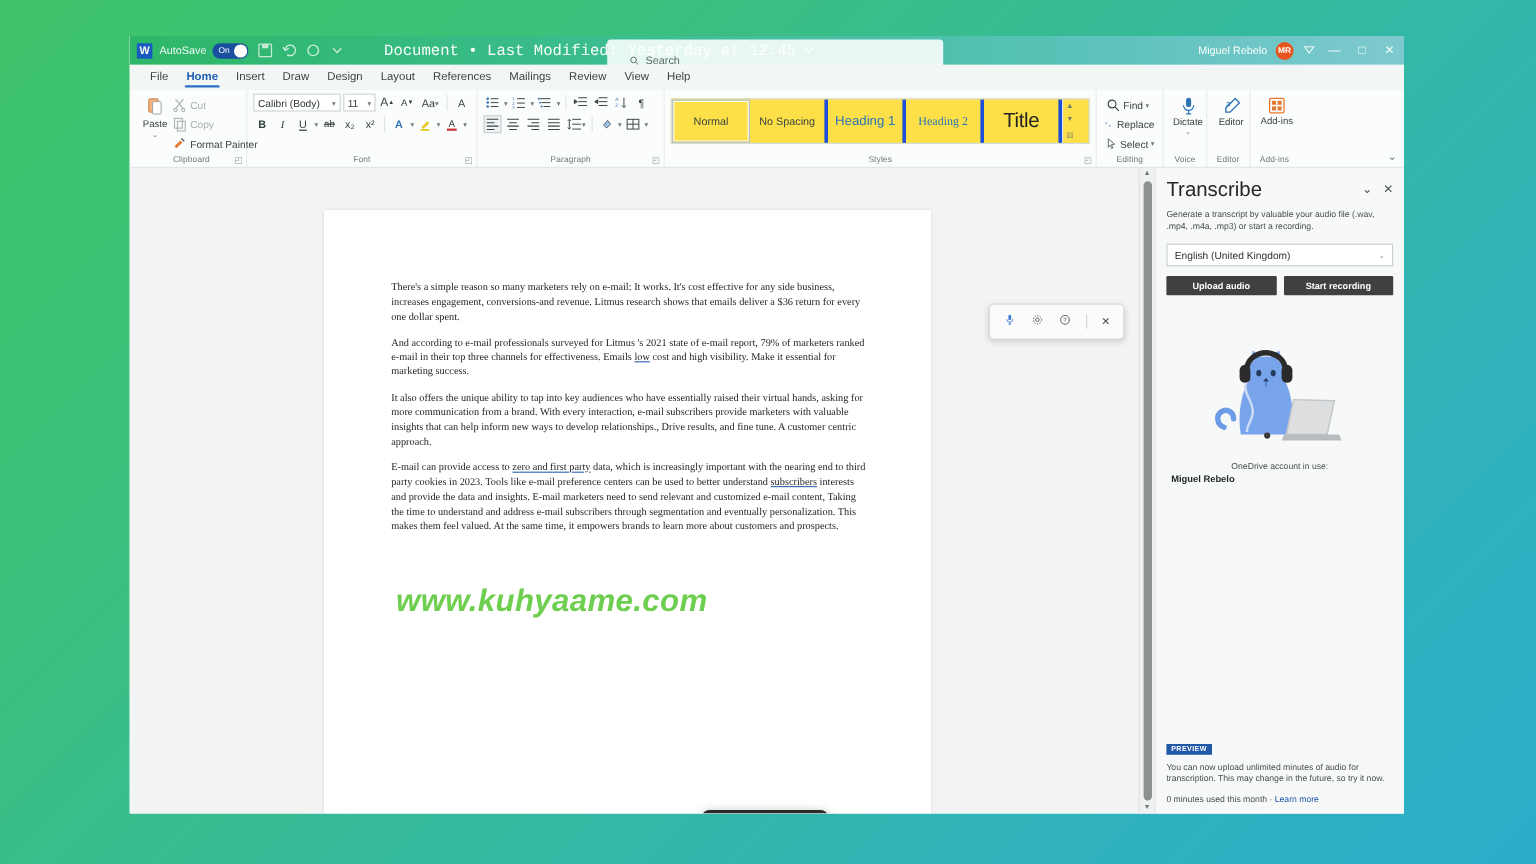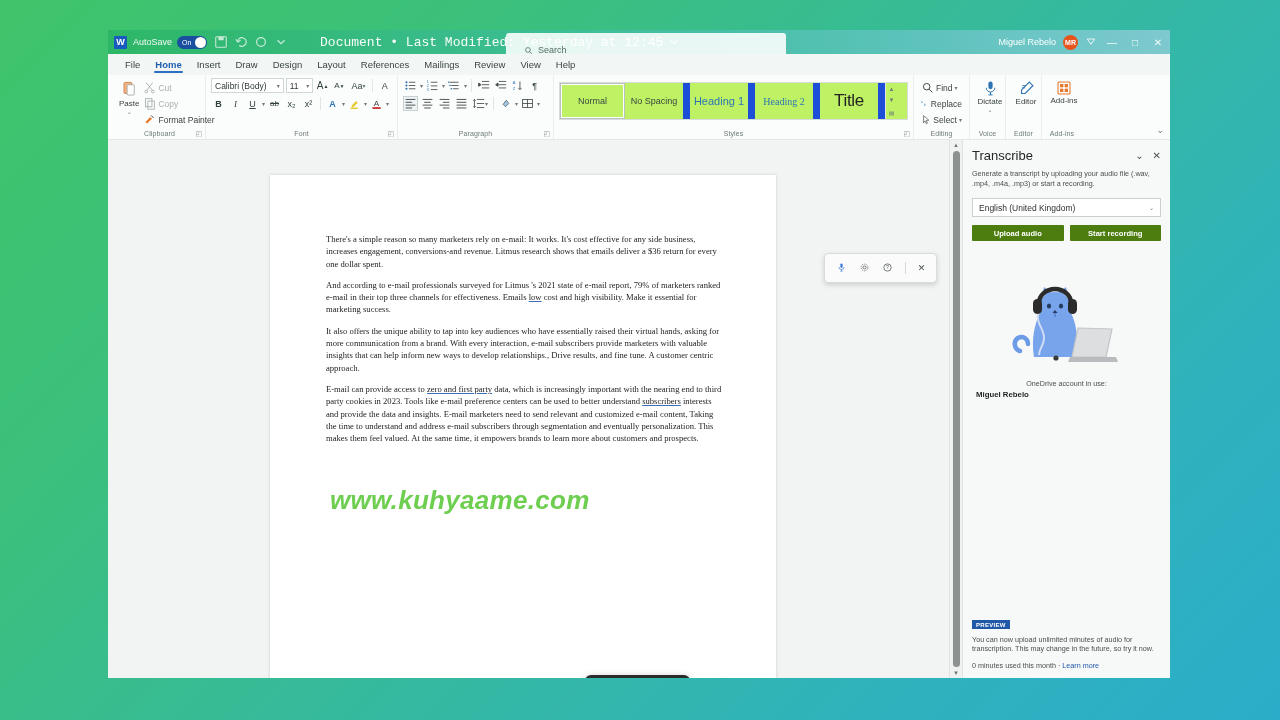--- a/index.html
+++ b/index.html
@@ -122,25 +122,25 @@
   }
   .sizebox { width: 28px; }
   .fmtbtn {
     width: 15px; height: 15px; display: flex; align-items: center; justify-content: center;
     font-size: 9px; color: #31403c;
   }
   .sep { width: 1px; height: 13px; background: #e0e6e4; margin: 0 2px; }
 
   
   .styles-gallery {
-    display: flex; align-items: stretch; border: 1px solid #d5dcda; height: 38px; background: #bef264;
+    display: flex; align-items: stretch; border: 1px solid #d5dcda; height: 38px; background: #fde047;
   }
   .style-tile {
     width: 65px; display: flex; align-items: center; justify-content: center;
-    font-size: 9px; color: #3b4541; border-right: 7px solid #1d4ed8;
+    font-size: 9px; color: #3b4541; border-right: 3px solid #1d4ed8;
   }
   .style-tile.sel { border: 1px solid #b9c3c0; box-shadow: inset 0 0 0 1px #fff; }
   .style-tile.h1 { color: #2e74b5; font-size: 11px; }
   .style-tile.h2 { color: #2e74b5; font-size: 10px; font-family: Liberation Serif, serif; }
   .style-tile.title { color: #232323; font-size: 17px; letter-spacing: -.3px; }
   .gallery-scroll {
     width: 12px; display: flex; flex-direction: column; justify-content: space-around;
     align-items: center; border-left: 1px solid #e2e7e5; font-size: 6px; color: #6d7a76;
   }
 
@@ -199,31 +199,31 @@
     height: 19px; position: relative; display: flex; align-items: center; justify-content: center;
     border-bottom: 1px solid #3a3a3a;
   }
 
   
   .pane {
     width: 208px; background: #f7f8f8; border-left: 1px solid #e0e3e2;
     padding: 8px 9px 0; position: relative; flex: none;
   }
   .pane-head { display: flex; align-items: center; justify-content: space-between; }
-  .pane-title { font-size: 13px; color: #262626; }
+  .pane-title { font-size: 17px; color: #262626; }
   .pane-head-ctrls { display: flex; gap: 9px; color: #4b5250; font-size: 10px; }
   .pane-desc { font-size: 7.2px; color: #494f4e; line-height: 9.6px; margin-top: 6px; }
   .lang-select {
     margin-top: 10px; height: 19px; background: #fff; border: 1px solid #c9d0ce;
     display: flex; align-items: center; justify-content: space-between;
     padding: 0 6px; font-size: 8.5px; color: #2b3230;
   }
   .pane-btn-row { display: flex; gap: 6px; margin-top: 8px; }
   .pbtn {
-    flex: 1; height: 16px; background: #4d7c0f; color: #fff;
+    flex: 1; height: 16px; background: #404040; color: #fff;
     font-size: 7.6px; font-weight: bold; display: flex;
     align-items: center; justify-content: center; border-radius: 1px;
   }
   .illus { margin-top: 38px; display: flex; justify-content: center; }
   .onedrive-note { margin-top: 8px; text-align: center; font-size: 7.2px; color: #494f4e; }
   .onedrive-user { font-size: 7.8px; color: #1e2422; font-weight: bold; margin-top: 2px; text-align: left; padding-left: 4px; }
   .pane-footer { position: absolute; left: 9px; right: 9px; bottom: 8px; }
   .badge {
     display: inline-block; background: #2158a8; color: #fff; font-size: 6px;
     font-weight: bold; padding: 1.5px 4px; letter-spacing: .3px;
@@ -634,21 +634,21 @@
     </div>
 
     <div class="pane">
       <div class="pane-head">
         <span class="pane-title">Transcribe</span>
         <span class="pane-head-ctrls">
           <span>⌄</span>
           <span>✕</span>
         </span>
       </div>
-      <div class="pane-desc">Generate a transcript by uploading your audio file (.wav, .mp4, .m4a, .mp3) or start a recording.</div>
+      <div class="pane-desc">Generate a transcript by valuable your audio file (.wav, .mp4, .m4a, .mp3) or start a recording.</div>
 
       <div class="lang-select">
         <span>English (United Kingdom)</span>
         <span class="caret">⌄</span>
       </div>
 
       <div class="pane-btn-row">
         <div class="pbtn">Upload audio</div>
         <div class="pbtn">Start recording</div>
       </div>

